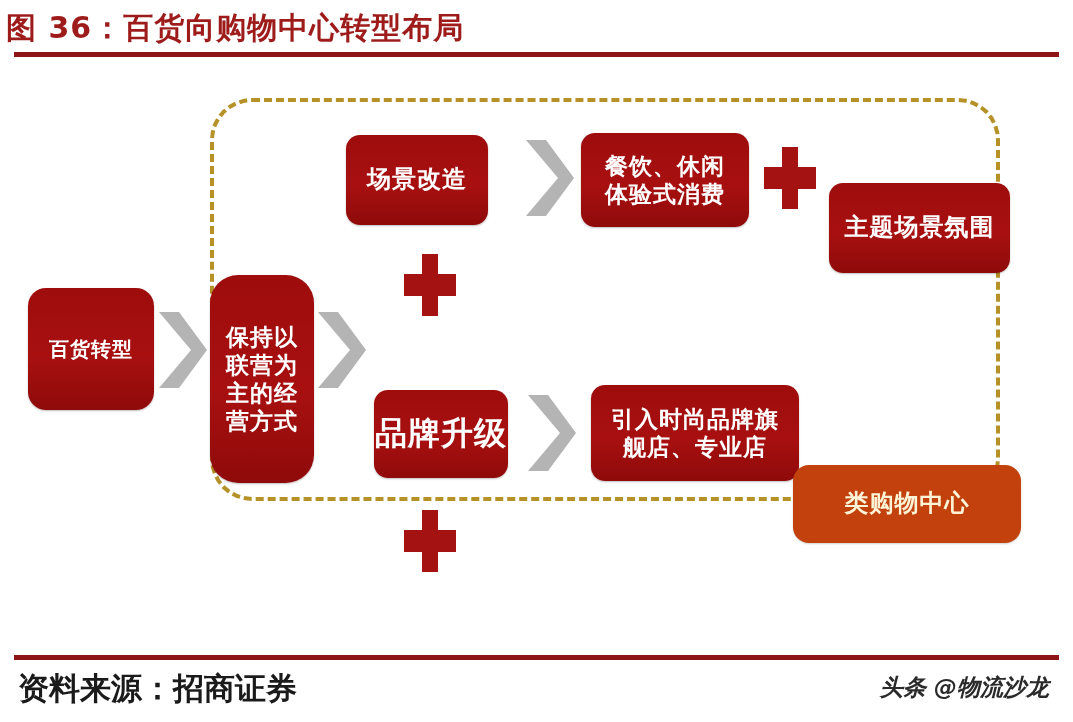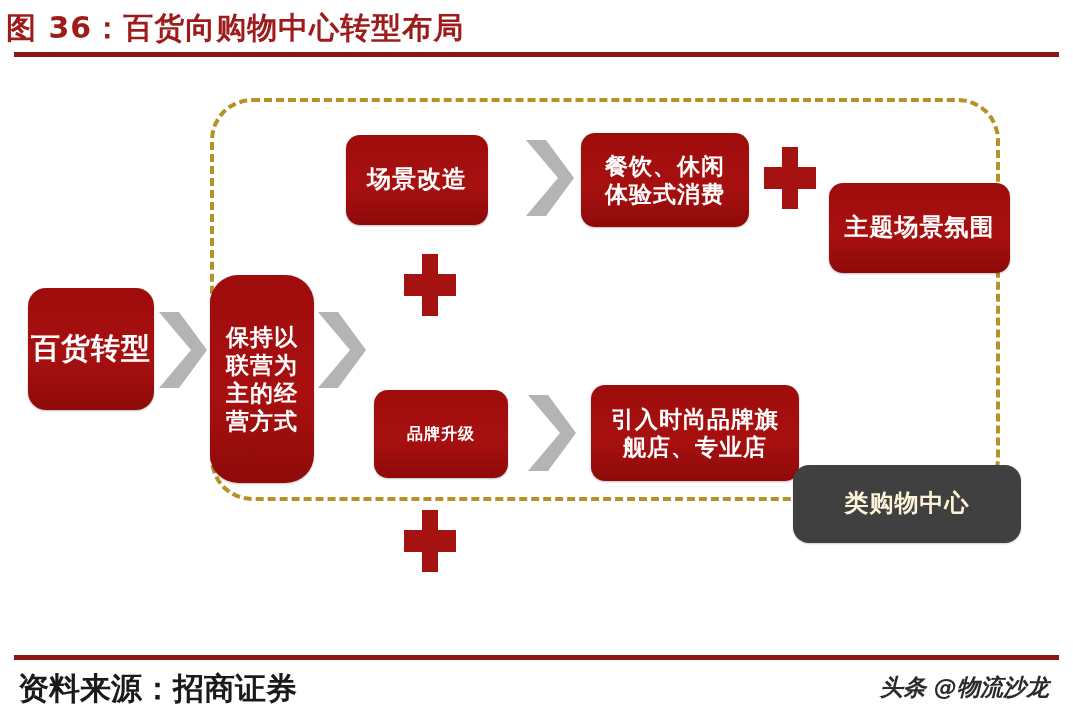--- a/index.html
+++ b/index.html
@@ -99,31 +99,31 @@
     font-weight: bold;
     line-height: 1.22;
     letter-spacing: 1px;
     white-space: pre-line;
   }
   .node.red {
     background: linear-gradient(180deg, #9e0c0c 0%, #a81010 55%, #8f0a0a 100%);
     box-shadow: 0 1px 2px rgba(0,0,0,0.25);
   }
   .node.gold {
-    background: #404040;
+    background: #c2410c;
     box-shadow: 0 1px 2px rgba(0,0,0,0.18);
     border-radius: 16px;
   }
 
-  #node-start      { left: 28px;  top: 228px; width: 126px; height: 122px; font-size: 29px; border-radius: 18px; }
+  #node-start      { left: 28px;  top: 228px; width: 126px; height: 122px; font-size: 20px; border-radius: 18px; }
   #node-keep       { left: 210px; top: 215px; width: 104px; height: 208px; font-size: 23px; border-radius: 28px; }
   #node-scene      { left: 346px; top: 75px;  width: 142px; height: 90px;  font-size: 24px; }
   #node-fnb        { left: 581px; top: 73px;  width: 168px; height: 94px;  font-size: 23px; }
   #node-theme      { left: 829px; top: 75px;  width: 181px; height: 90px;  font-size: 24px; margin-top: 48px; }
-  #node-brand      { left: 374px; top: 330px; width: 134px; height: 88px;  font-size: 16px; }
+  #node-brand      { left: 374px; top: 330px; width: 134px; height: 88px;  font-size: 32px; }
   #node-flagship   { left: 581px; top: 325px; width: 208px; height: 96px;  font-size: 23px; margin-left: 10px; }
   #node-o2o        { left: 374px; top: 478px; width: 134px; height: 92px;  font-size: 24px; }
   #node-mall       { left: 793px; top: 405px; width: 228px; height: 78px;  font-size: 24px; color: #fdf3d6; }
 
   
   .chevron {
     position: absolute;
   }
   #chevron-1 { left: 157px; top: 250px; width: 52px; height: 80px; }
   #chevron-2 { left: 316px; top: 250px; width: 52px; height: 80px; }

